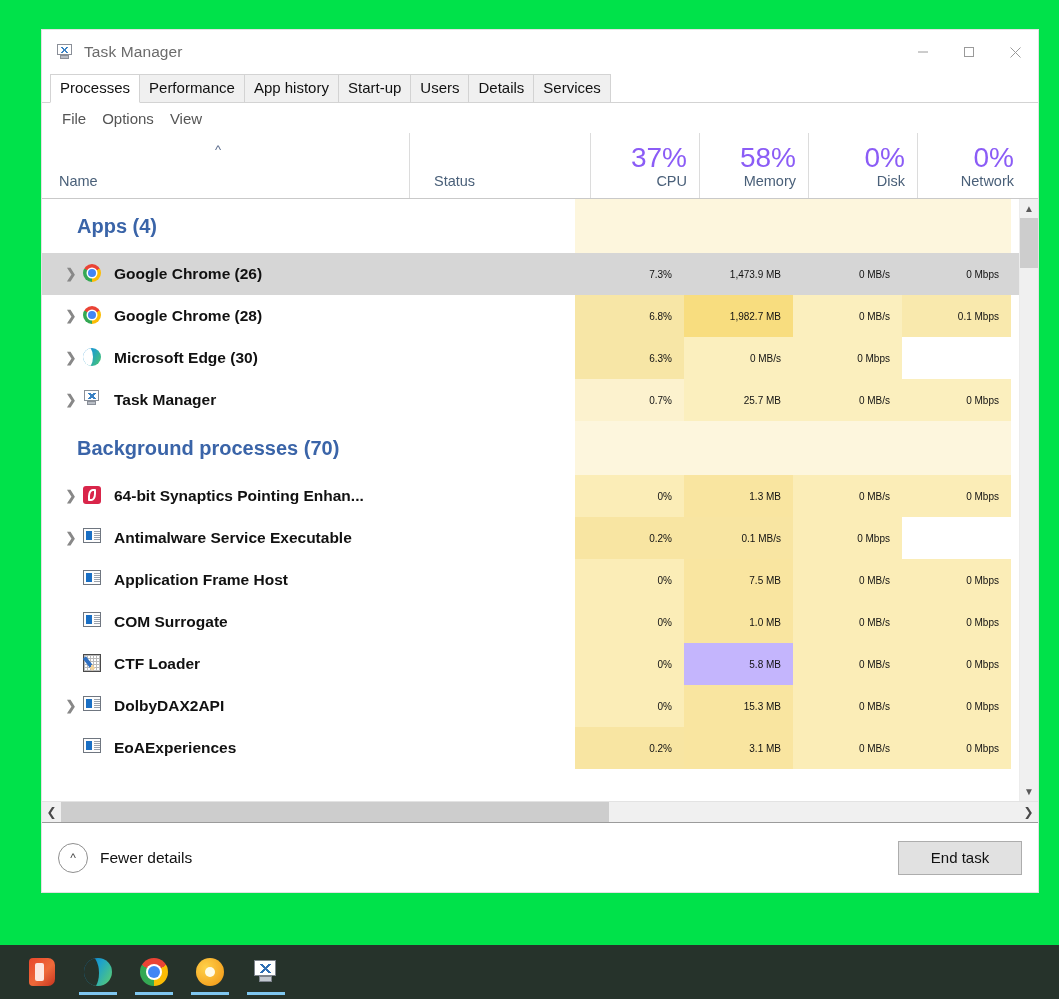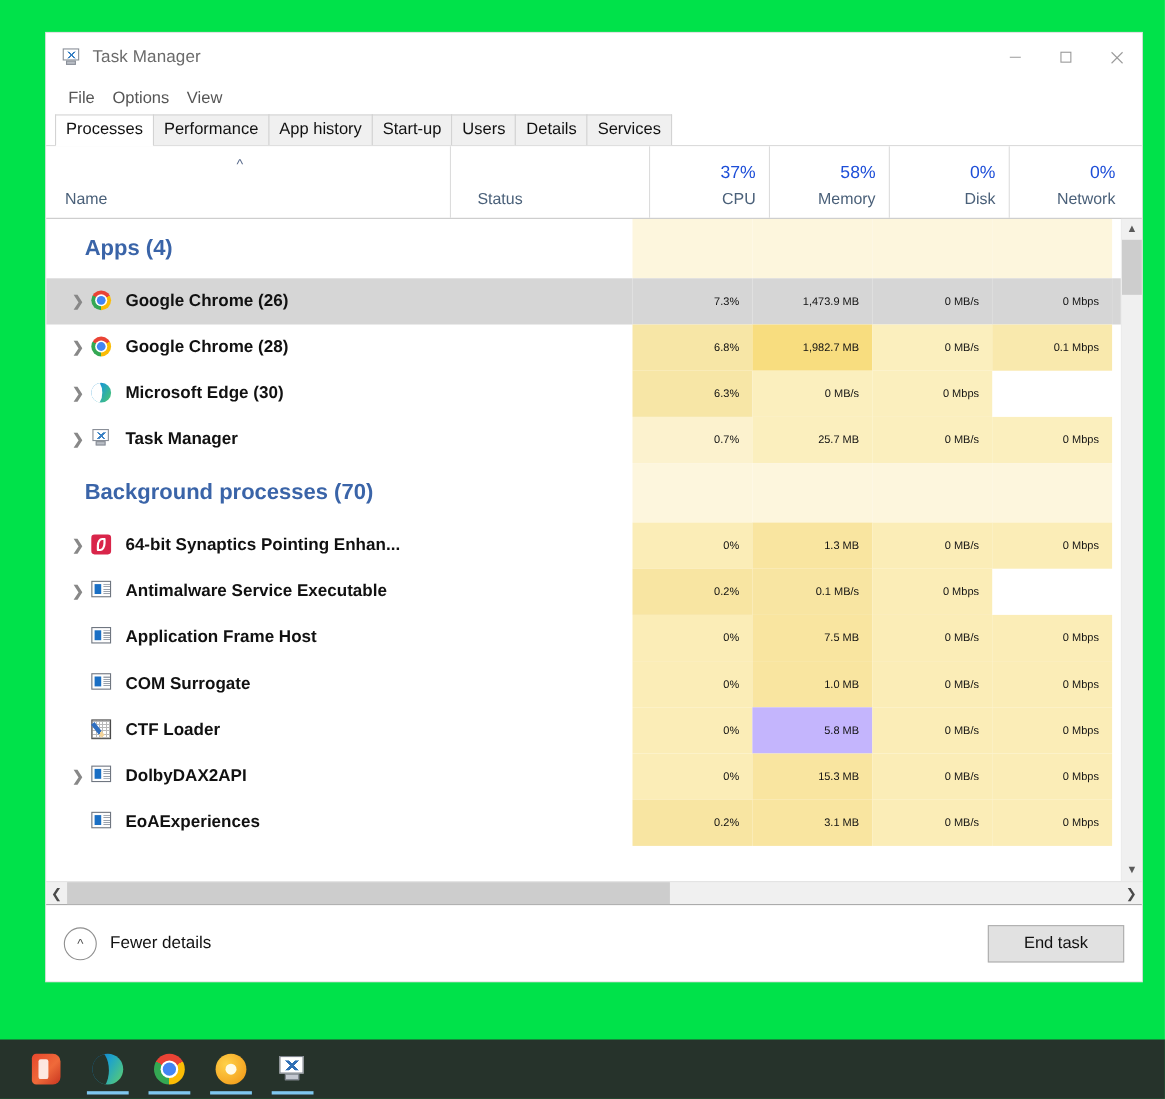--- a/index.html
+++ b/index.html
@@ -157,22 +157,22 @@
     flex-direction: column;
     justify-content: flex-end;
     padding-bottom: 9px;
     cursor: default;
   }
   .colh + .colh { border-left: 1px solid #dcdcdc; }
   .colh-name   { width: 352px; padding-left: 17px; }
   .colh-status { width: 181px; padding-left: 24px; margin-left: 15px; }
   .colh-num    { width: 109px; padding-right: 12px; align-items: flex-end; }
   .colh-pct {
-    font-size: 16px;
-    color: #1d4ed8;
+    font-size: 28px;
+    color: #8b5cf6;
     line-height: 22px;
     margin-bottom: 4px;
     text-align: right;
   }
   .colh-label {
     font-size: 14.5px;
     color: #4a6079;
   }
   .sortarrow {
     position: absolute;
@@ -584,36 +584,36 @@
       </button>
       <button class="winbtn">
         <svg width="13" height="13" viewBox="0 0 13 13">
           <line x1="1.5" y1="1.5" x2="11.5" y2="11.5" stroke="#9a9a9a" stroke-width="1"></line>
           <line x1="11.5" y1="1.5" x2="1.5" y2="11.5" stroke="#9a9a9a" stroke-width="1"></line>
         </svg>
       </button>
     </div>
   </div>
 
-  <div id="menubar">
-    <div class="menuitem">File</div>
-    <div class="menuitem">Options</div>
-    <div class="menuitem">View</div>
-  </div>
-
   <div id="tabstrip">
     <div class="tab active">Processes</div>
     <div class="tab">Performance</div>
     <div class="tab">App history</div>
     <div class="tab">Start-up</div>
     <div class="tab">Users</div>
     <div class="tab">Details</div>
     <div class="tab">Services</div>
   </div>
 
+  <div id="menubar">
+    <div class="menuitem">File</div>
+    <div class="menuitem">Options</div>
+    <div class="menuitem">View</div>
+  </div>
+
   <div id="colheaders">
     <div class="colh colh-name">
       <div class="sortarrow">^</div>
       <div class="colh-label">Name</div>
     </div>
     <div class="colh colh-status">
       <div class="colh-label">Status</div>
     </div>
     <div class="colh colh-num">
       <div class="colh-pct">37%</div>

